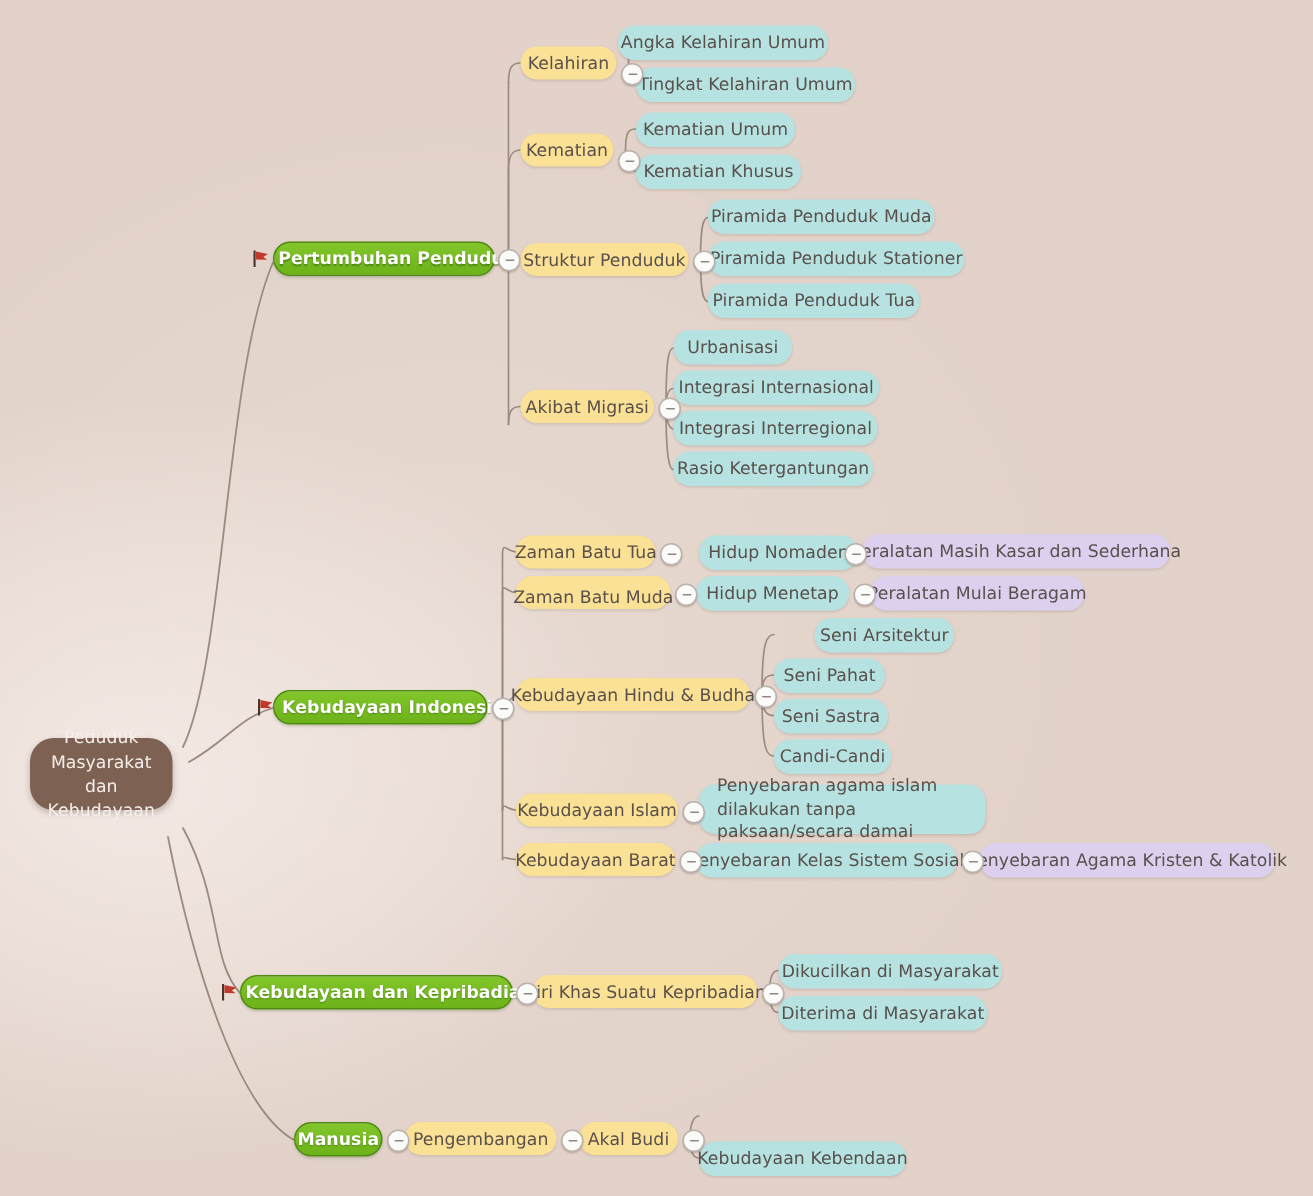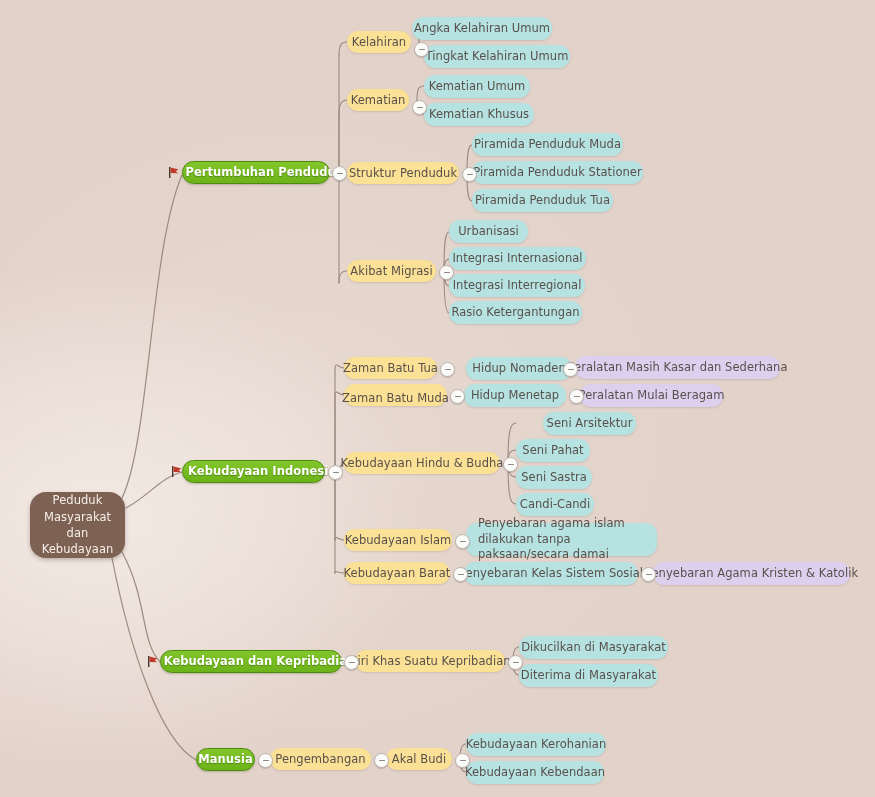--- a/index.html
+++ b/index.html
@@ -175,21 +175,21 @@
       <path d="M 513 661 C 513 650 516 647 519 647"></path>
       <path d="M 513 661 C 513 672 516 675 519 675"></path>
 
       <path d="M 262 759 L 270 759"></path>
       <path d="M 378 759 L 386 759"></path>
       <path d="M 460 759 C 460 748 463 744 466 744"></path>
       <path d="M 460 759 C 460 770 463 772 466 772"></path>
     </g>
   </svg>
 
-  <div class="node node-root" id="n-root" style="left: 30px; top: 492px; width: 95px; height: 66px;">
+  <div class="node node-root" id="n-root" style="left: 20px; top: 492px; width: 95px; height: 48px;">
     <span>Peduduk<br>Masyarakat<br>dan<br>Kebudayaan</span>
   </div>
 
   <div class="node node-green" id="n-b1" style="left: 182px; top: 161px; width: 148px; height: 23px;">
     <span class="flag">
       <svg viewBox="0 0 12 13" width="12" height="13">
           <rect x="1" y="1" width="1.4" height="11" fill="#4a3328"></rect>
           <path d="M2.6 1.6 L10.5 3.4 L7.6 5.3 L10.1 7.2 L2.6 7.0 Z" fill="#c0392b"></path>
         </svg>
     </span>
@@ -328,23 +328,20 @@
     </div>
 
   <div class="node node-green" id="n-b4" style="left: 196px; top: 748px; width: 59px; height: 23px;">
     <span>Manusia</span>
   </div>
   <div class="node node-yellow" id="n-b4c1" style="left: 270px; top: 748px; width: 101px; height: 22px; text-align: right;">
       <span>Pengembangan</span>
     </div>
   <div class="node node-yellow" id="n-b4c1g1" style="left: 386px; top: 748px; width: 66px; height: 22px;">
       <span>Akal Budi</span>
-    </div>
-  <div class="node node-cyan" id="n-b4c1g1h1" style="left: 466px; top: 733px; width: 140px; height: 23px;">
-      <span>Kebudayaan Kerohanian</span>
     </div>
   <div class="node node-cyan" id="n-b4c1g1h2" style="left: 466px; top: 761px; width: 138px; height: 23px;">
       <span>Kebudayaan Kebendaan</span>
     </div>
 
   <div id="toggle-layer">
       <div class="toggle" style="left: 332px; top: 166px;"></div>
       <div class="toggle" style="left: 414px; top: 42px;"></div>
       <div class="toggle" style="left: 412px; top: 100px;"></div>
       <div class="toggle" style="left: 462px; top: 167px;"></div>

